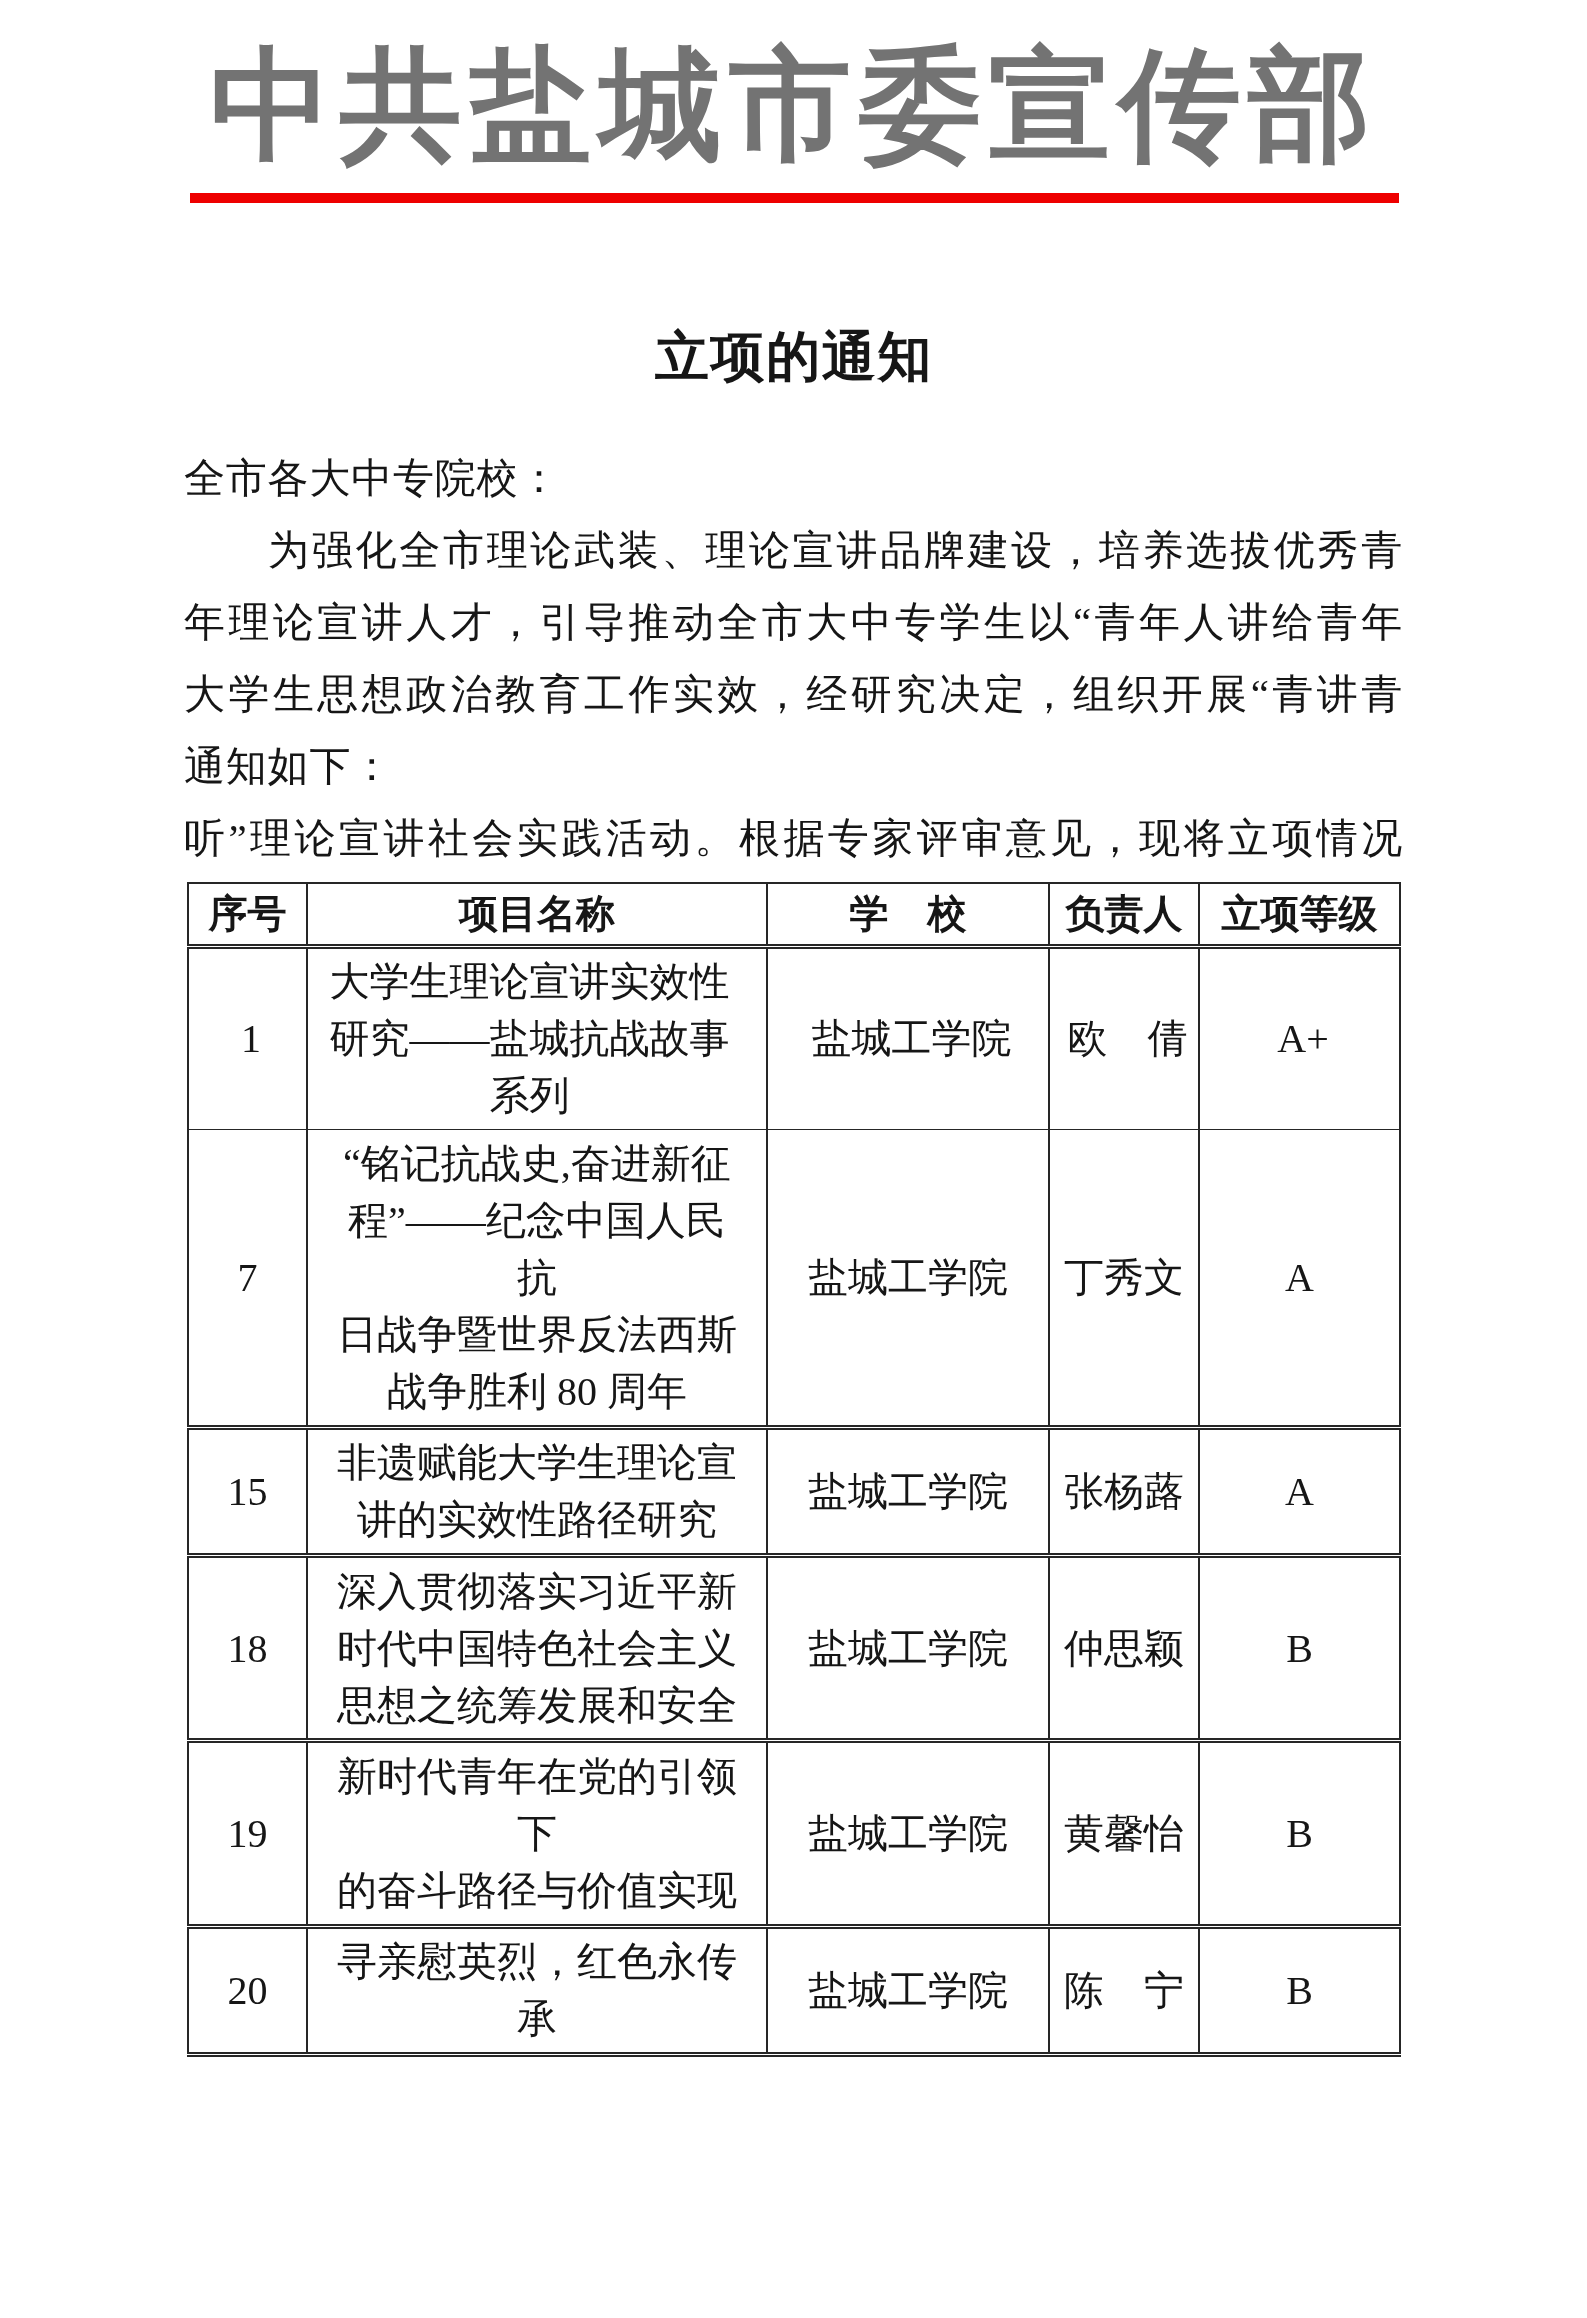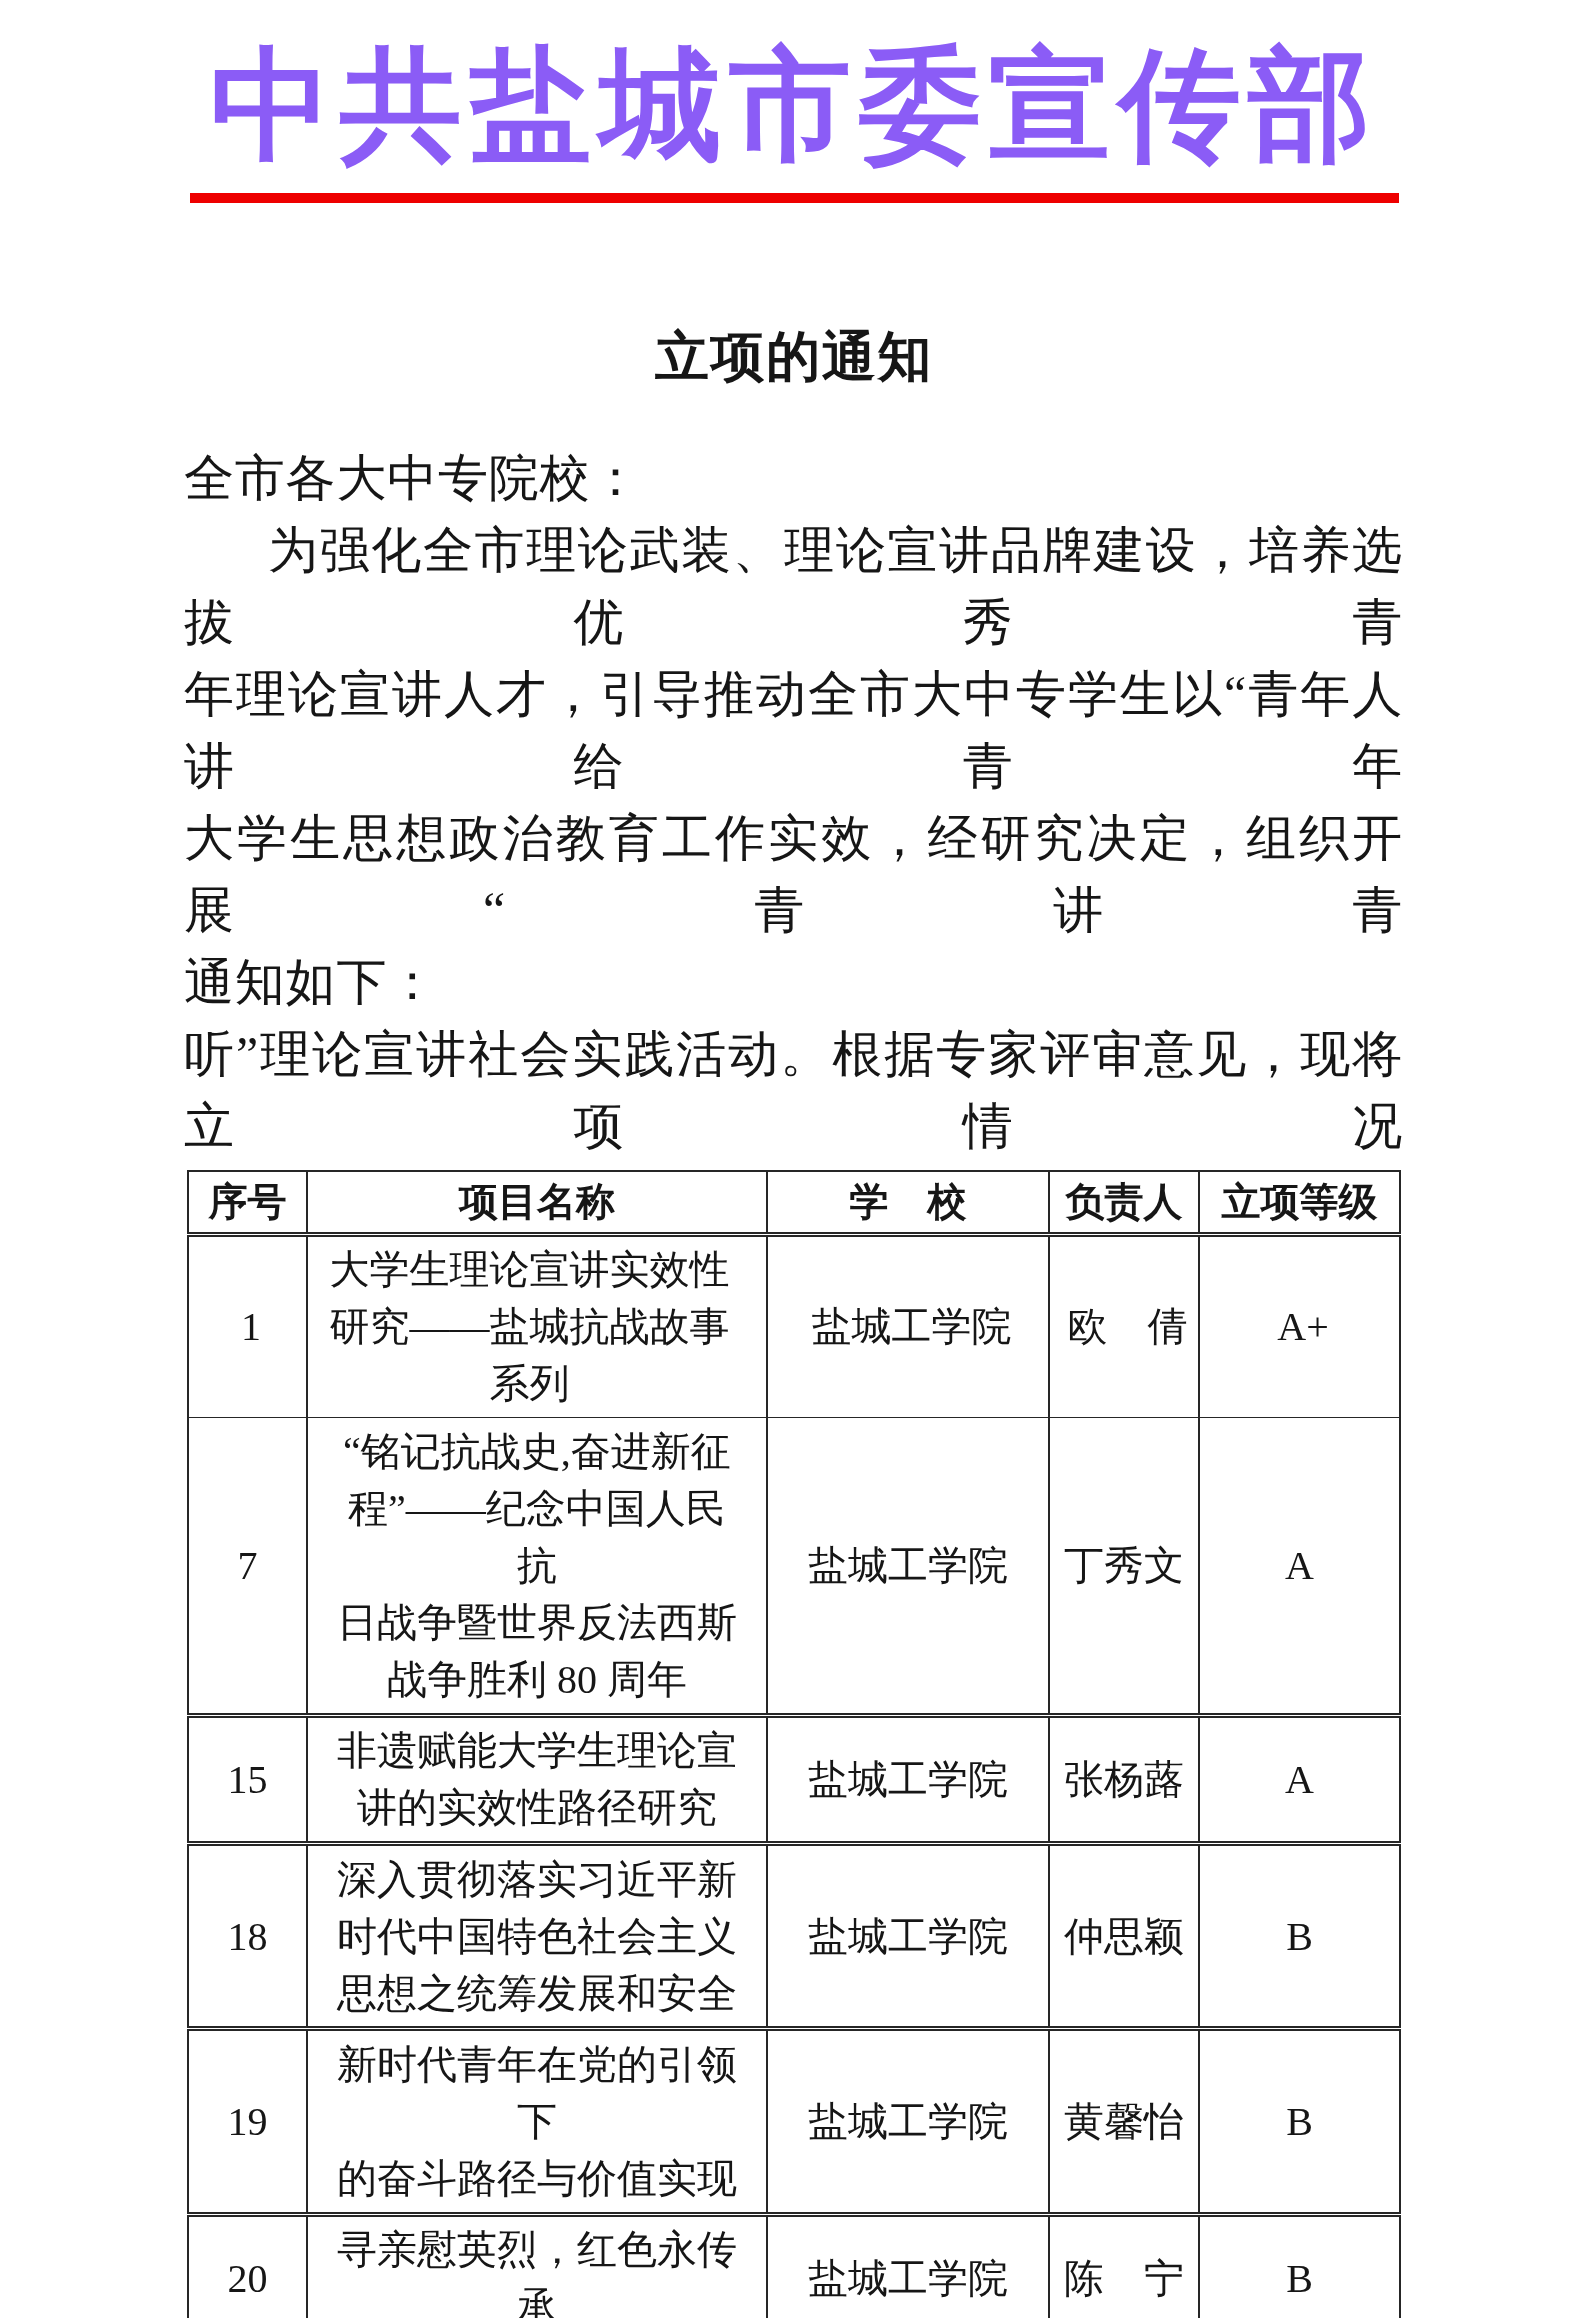--- a/index.html
+++ b/index.html
@@ -11,21 +11,21 @@
     overflow: hidden;
     color: #161616;
     font-family: "Liberation Serif", "DejaVu Serif", serif;
   }
   
   .letterhead {
     padding-top: 29.5px;
     text-align: center;
   }
   .letterhead-title {
-    color: #8b5cf6;
+    color: #737373;
     font-size: 122px;
     font-weight: bold;
     letter-spacing: 7.8px;
     line-height: 1.25;
     white-space: nowrap;
   }
   .red-divider {
     width: 1209px;
     height: 10px;
     background: #ee0000;
@@ -37,21 +37,21 @@
     text-align: center;
     font-weight: bold;
     font-size: 54px;
     line-height: 76px;
     letter-spacing: 1.6px;
   }
   
   .body-text {
     margin: 47px 100px 0 184px;
     width: 1219px;
-    font-size: 50px;
+    font-size: 41px;
     line-height: 72px;
     letter-spacing: 0.8px;
   }
   .body-line { white-space: nowrap; }
   .body-line.fill { white-space: normal; text-align: justify; text-align-last: justify; }
   .body-line.indent { text-indent: 84px; }
   
   .section-heading {
     margin: 4.7px 184px 0 184px;
     font-size: 42px;

